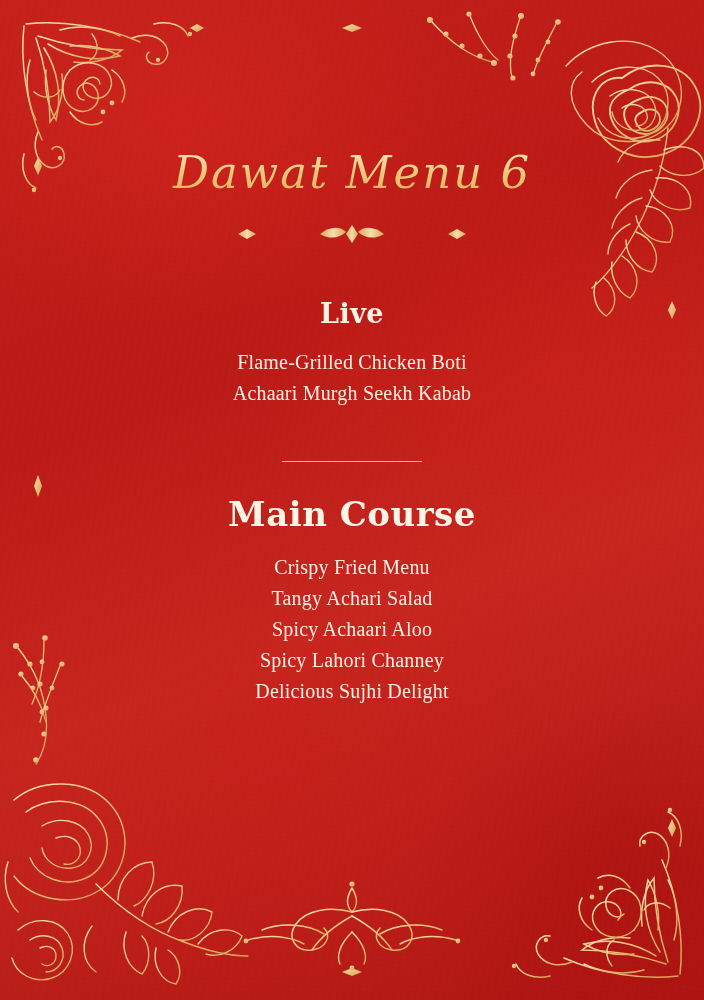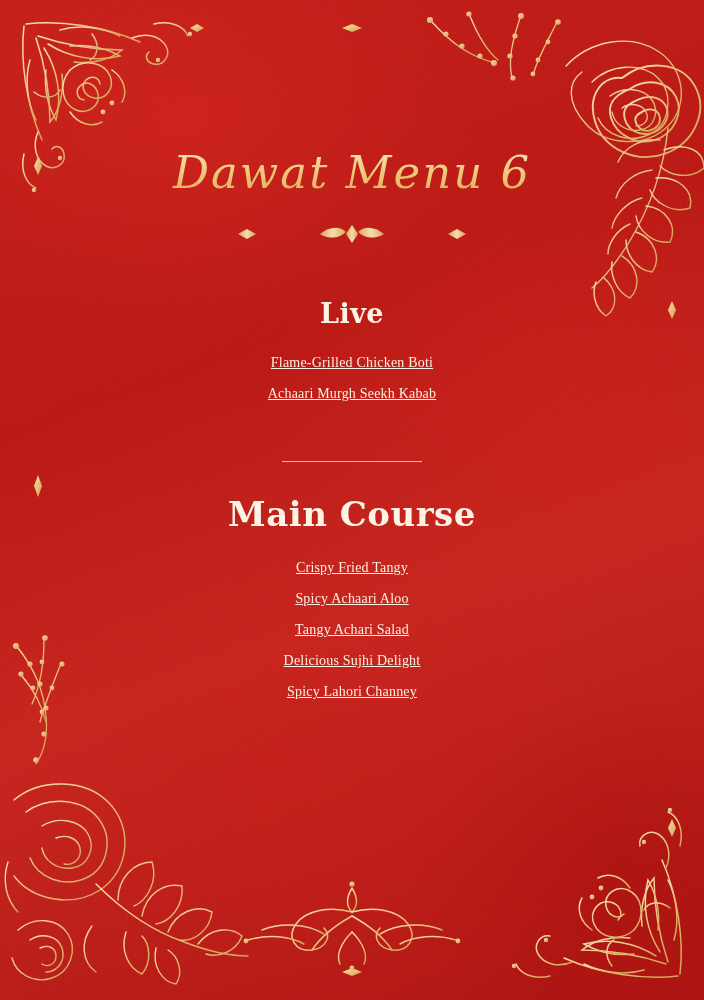--- a/index.html
+++ b/index.html
@@ -92,25 +92,24 @@
     letter-spacing: 0.5px;
   }
   .section-live .section-title { font-size: 27px; }
   .section-main .section-title { font-size: 34px; }
 
   .items {
     margin-top: 18px;
   }
   .item {
     font-family: "Liberation Serif", serif;
-    font-size: 14px;
+    font-size: 20px;
     color: #fbf0e1;
     line-height: 31px;
     letter-spacing: 0.2px;
-    text-decoration: underline;
   }
 
   .rule {
     position: absolute;
     left: 282px;
     width: 140px;
     height: 1px;
     background: #f0d9ae;
     opacity: 0.85;
   }
@@ -356,22 +355,22 @@
         <div class="item">Flame-Grilled Chicken Boti</div>
         <div class="item">Achaari Murgh Seekh Kabab</div>
       </div>
     </div>
 
     <div class="rule" style="top:461px"></div>
 
     <div class="section section-main" style="top:494px">
       <div class="section-title">Main Course</div>
       <div class="items">
-        <div class="item">Crispy Fried Tangy</div>
+        <div class="item">Crispy Fried Menu</div>
+        <div class="item">Tangy Achari Salad</div>
         <div class="item">Spicy Achaari Aloo</div>
-        <div class="item">Tangy Achari Salad</div>
+        <div class="item">Spicy Lahori Channey</div>
         <div class="item">Delicious Sujhi Delight</div>
-        <div class="item">Spicy Lahori Channey</div>
       </div>
     </div>
 
   </div>
 </div>
 
 </body></html>

